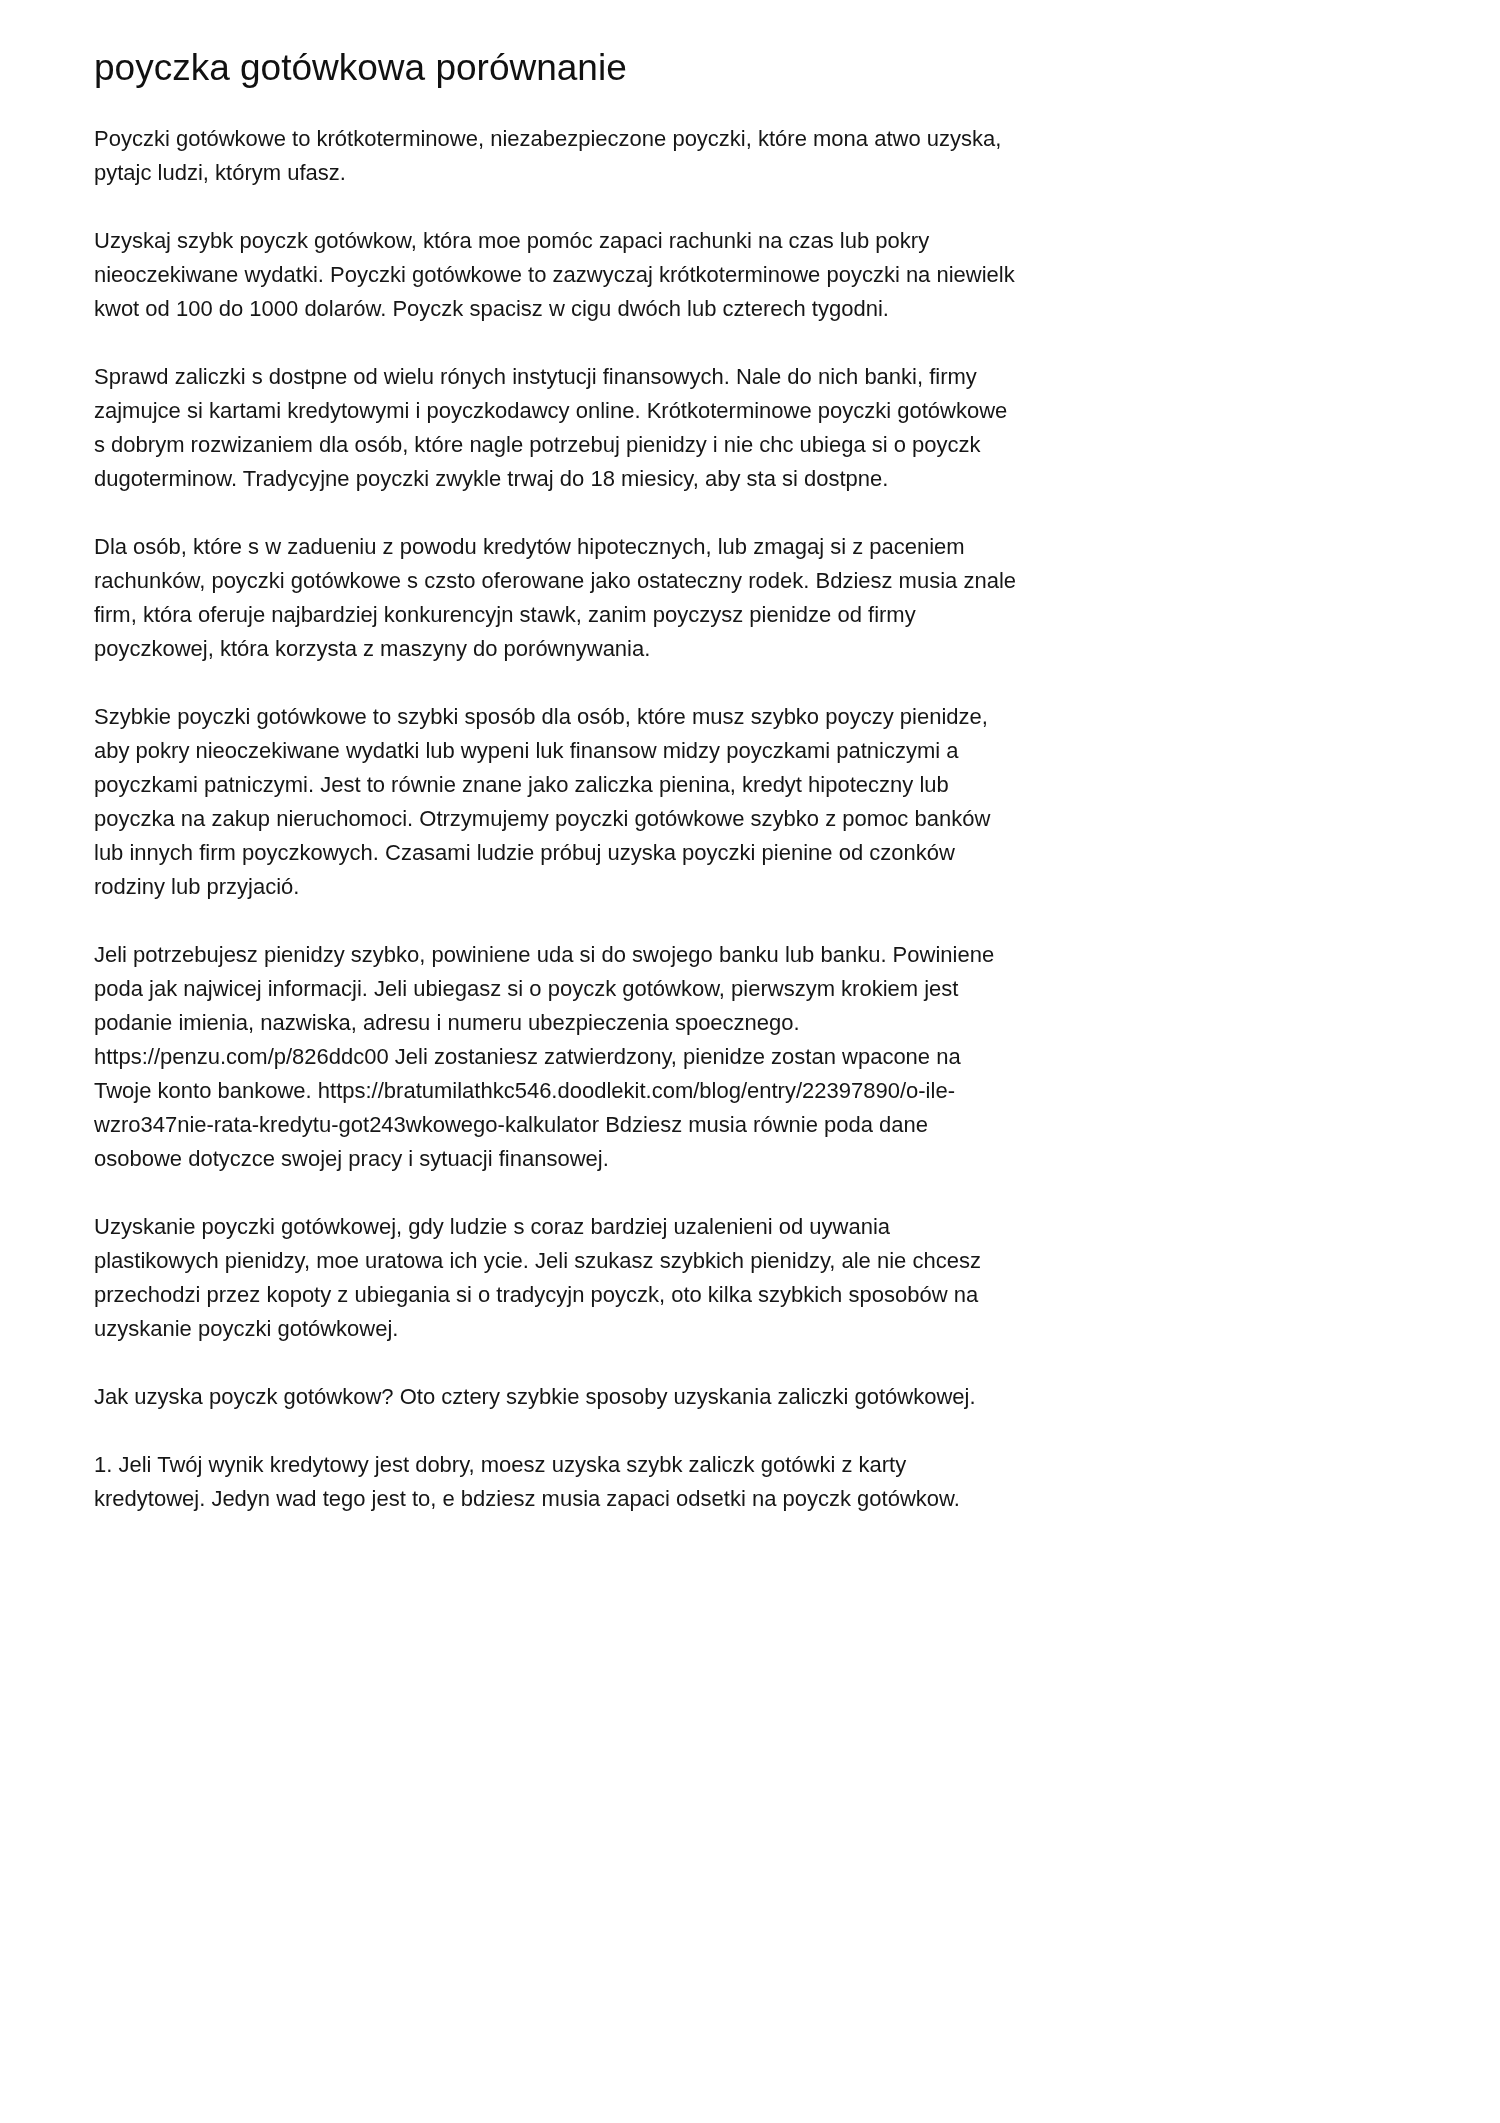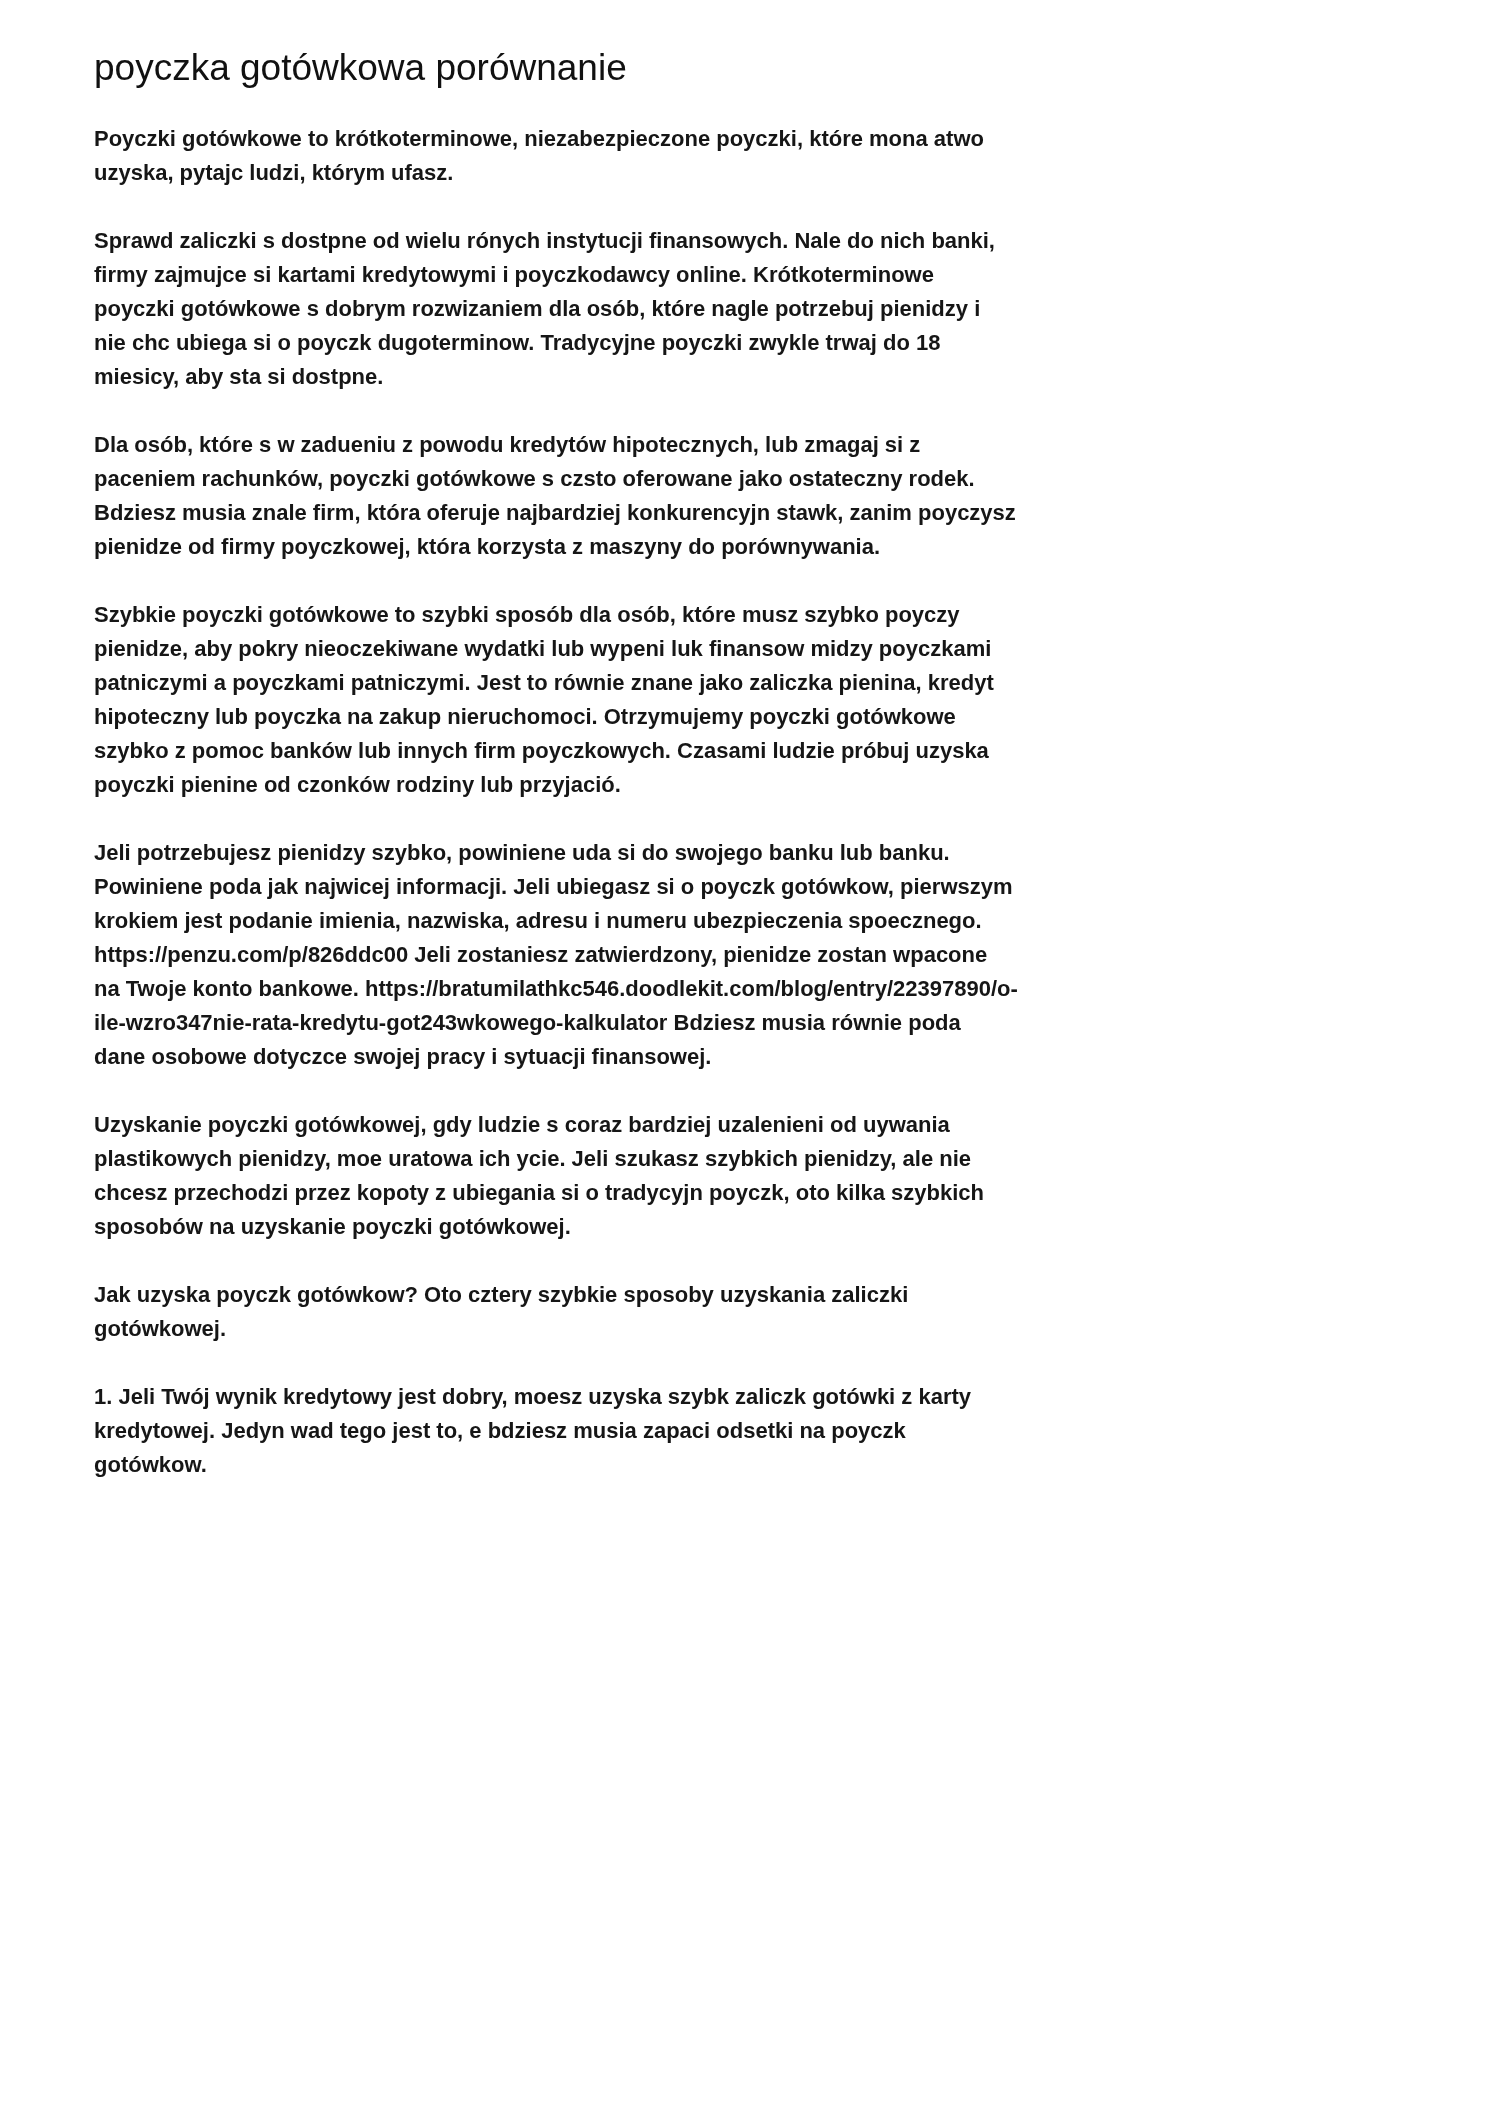--- a/index.html
+++ b/index.html
@@ -28,30 +28,30 @@
     color: #111111;
     margin: 0 0 32px 0;
     line-height: 1.2;
   }
   p.doc-paragraph {
     font-size: 22px;
     line-height: 34px;
     margin: 0 0 34px 0;
     overflow-wrap: break-word;
     word-break: break-word;
-    font-weight: bold;
   }
 </style>
 </head>
 <body>
 
 <div class="page">
   <div class="content">
     <h1 class="doc-title">poyczka gotówkowa porównanie</h1>
     <p class="doc-paragraph">Poyczki gotówkowe to krótkoterminowe, niezabezpieczone poyczki, które mona atwo uzyska, pytajc ludzi, którym ufasz.</p>
+    <p class="doc-paragraph">Uzyskaj szybk poyczk gotówkow, która moe pomóc zapaci rachunki na czas lub pokry nieoczekiwane wydatki. Poyczki gotówkowe to zazwyczaj krótkoterminowe poyczki na niewielk kwot od 100 do 1000 dolarów. Poyczk spacisz w cigu dwóch lub czterech tygodni.</p>
     <p class="doc-paragraph">Sprawd zaliczki s dostpne od wielu rónych instytucji finansowych. Nale do nich banki, firmy zajmujce si kartami kredytowymi i poyczkodawcy online. Krótkoterminowe poyczki gotówkowe s dobrym rozwizaniem dla osób, które nagle potrzebuj pienidzy i nie chc ubiega si o poyczk dugoterminow. Tradycyjne poyczki zwykle trwaj do 18 miesicy, aby sta si dostpne.</p>
     <p class="doc-paragraph">Dla osób, które s w zadueniu z powodu kredytów hipotecznych, lub zmagaj si z paceniem rachunków, poyczki gotówkowe s czsto oferowane jako ostateczny rodek. Bdziesz musia znale firm, która oferuje najbardziej konkurencyjn stawk, zanim poyczysz pienidze od firmy poyczkowej, która korzysta z maszyny do porównywania.</p>
     <p class="doc-paragraph">Szybkie poyczki gotówkowe to szybki sposób dla osób, które musz szybko poyczy pienidze, aby pokry nieoczekiwane wydatki lub wypeni luk finansow midzy poyczkami patniczymi a poyczkami patniczymi. Jest to równie znane jako zaliczka pienina, kredyt hipoteczny lub poyczka na zakup nieruchomoci. Otrzymujemy poyczki gotówkowe szybko z pomoc banków lub innych firm poyczkowych. Czasami ludzie próbuj uzyska poyczki pienine od czonków rodziny lub przyjació.</p>
     <p class="doc-paragraph">Jeli potrzebujesz pienidzy szybko, powiniene uda si do swojego banku lub banku. Powiniene poda jak najwicej informacji. Jeli ubiegasz si o poyczk gotówkow, pierwszym krokiem jest podanie imienia, nazwiska, adresu i numeru ubezpieczenia spoecznego. https://penzu.com/p/826ddc00 Jeli zostaniesz zatwierdzony, pienidze zostan wpacone na Twoje konto bankowe. https://bratumilathkc546.doodlekit.com/blog/entry/22397890/o-ile-wzro347nie-rata-kredytu-got243wkowego-kalkulator Bdziesz musia równie poda dane osobowe dotyczce swojej pracy i sytuacji finansowej.</p>
     <p class="doc-paragraph">Uzyskanie poyczki gotówkowej, gdy ludzie s coraz bardziej uzalenieni od uywania plastikowych pienidzy, moe uratowa ich ycie. Jeli szukasz szybkich pienidzy, ale nie chcesz przechodzi przez kopoty z ubiegania si o tradycyjn poyczk, oto kilka szybkich sposobów na uzyskanie poyczki gotówkowej.</p>
     <p class="doc-paragraph">Jak uzyska poyczk gotówkow? Oto cztery szybkie sposoby uzyskania zaliczki gotówkowej.</p>
     <p class="doc-paragraph">1. Jeli Twój wynik kredytowy jest dobry, moesz uzyska szybk zaliczk gotówki z karty kredytowej. Jedyn wad tego jest to, e bdziesz musia zapaci odsetki na poyczk gotówkow.</p>
   </div>
 </div>
 

